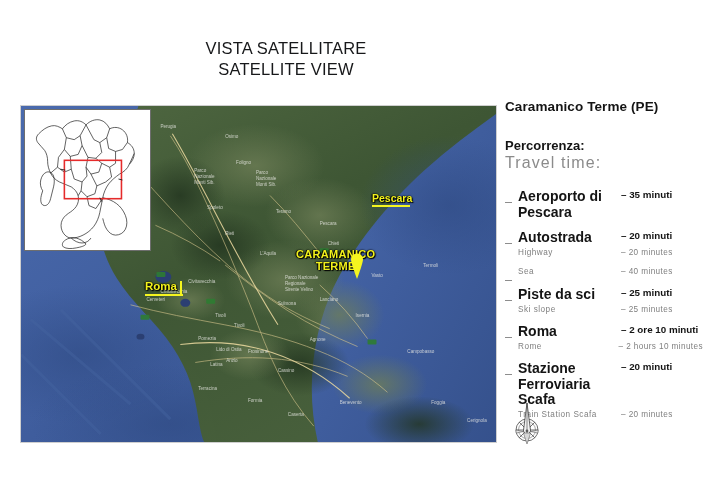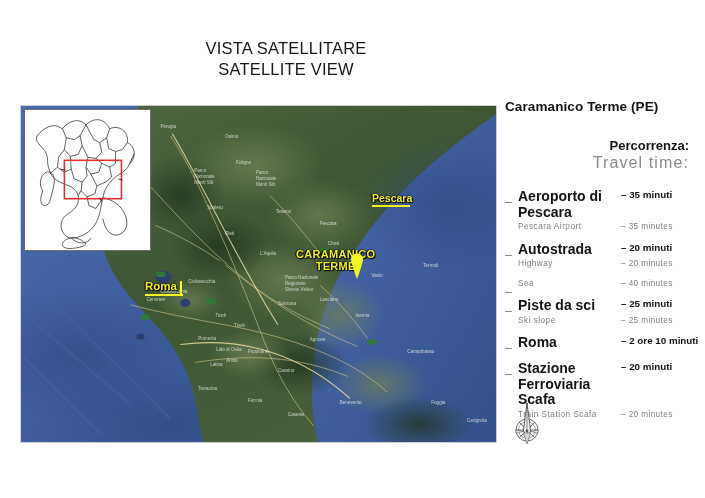--- a/index.html
+++ b/index.html
@@ -53,21 +53,21 @@
 
   #pin{
     position:absolute;left:350px;top:253px;width:14px;height:26px;
   }
 
   
   #panel{position:absolute;left:505px;top:99px;width:198px;}
   #place-name{font-size:13.5px;font-weight:700;color:#141414;letter-spacing:.1px;}
   #place-alt{font-size:9.5px;font-weight:700;color:#1b1b1b;margin-top:2px;}
 
-  #perc-head{margin-top:24px;text-align:right;padding-right:14px;}
+  #perc-head{margin-top:24px;text-align:left;padding-right:14px;}
   #perc-it{font-size:13px;font-weight:700;color:#141414;}
   #perc-en{font-size:16px;color:#8b8b8b;letter-spacing:1.1px;margin-top:1px;}
 
   #travel-list{margin-top:17px;}
   .trow{position:relative;padding-left:13px;margin-bottom:10px;}
   .trow .tick{
     position:absolute;left:0;top:13px;width:7px;height:1px;background:#8d8d8d;
   }
   .tline{display:flex;align-items:flex-start;}
   .t-it-name{
@@ -372,24 +372,20 @@
   </div>
 
   <div id="travel-list">
 
     <div class="trow">
       <span class="tick"></span>
       <div class="tline">
         <span class="t-it-name">Aeroporto di Pescara</span>
         <span class="t-it-val">– 35 minuti</span>
       </div>
-      <div class="tline2">
-        <span class="t-en-name">Pescara  Airport</span>
-        <span class="t-en-val">–  35  minutes</span>
-      </div>
     </div>
 
     <div class="trow">
       <span class="tick"></span>
       <div class="tline">
         <span class="t-it-name">Autostrada</span>
         <span class="t-it-val">– 20 minuti</span>
       </div>
       <div class="tline2">
         <span class="t-en-name">Highway</span>
@@ -415,20 +411,24 @@
         <span class="t-en-name">Ski  slope</span>
         <span class="t-en-val">–  25  minutes</span>
       </div>
     </div>
 
     <div class="trow">
       <span class="tick"></span>
       <div class="tline">
         <span class="t-it-name">Roma</span>
         <span class="t-it-val">– 2 ore 10 minuti</span>
+      </div>
+      <div class="tline2">
+        <span class="t-en-name">Rome</span>
+        <span class="t-en-val">–  2  hours  10  minutes</span>
       </div>
     </div>
 
     <div class="trow">
       <span class="tick"></span>
       <div class="tline">
         <span class="t-it-name">Stazione Ferroviaria Scafa</span>
         <span class="t-it-val">– 20 minuti</span>
       </div>
       <div class="tline2">

